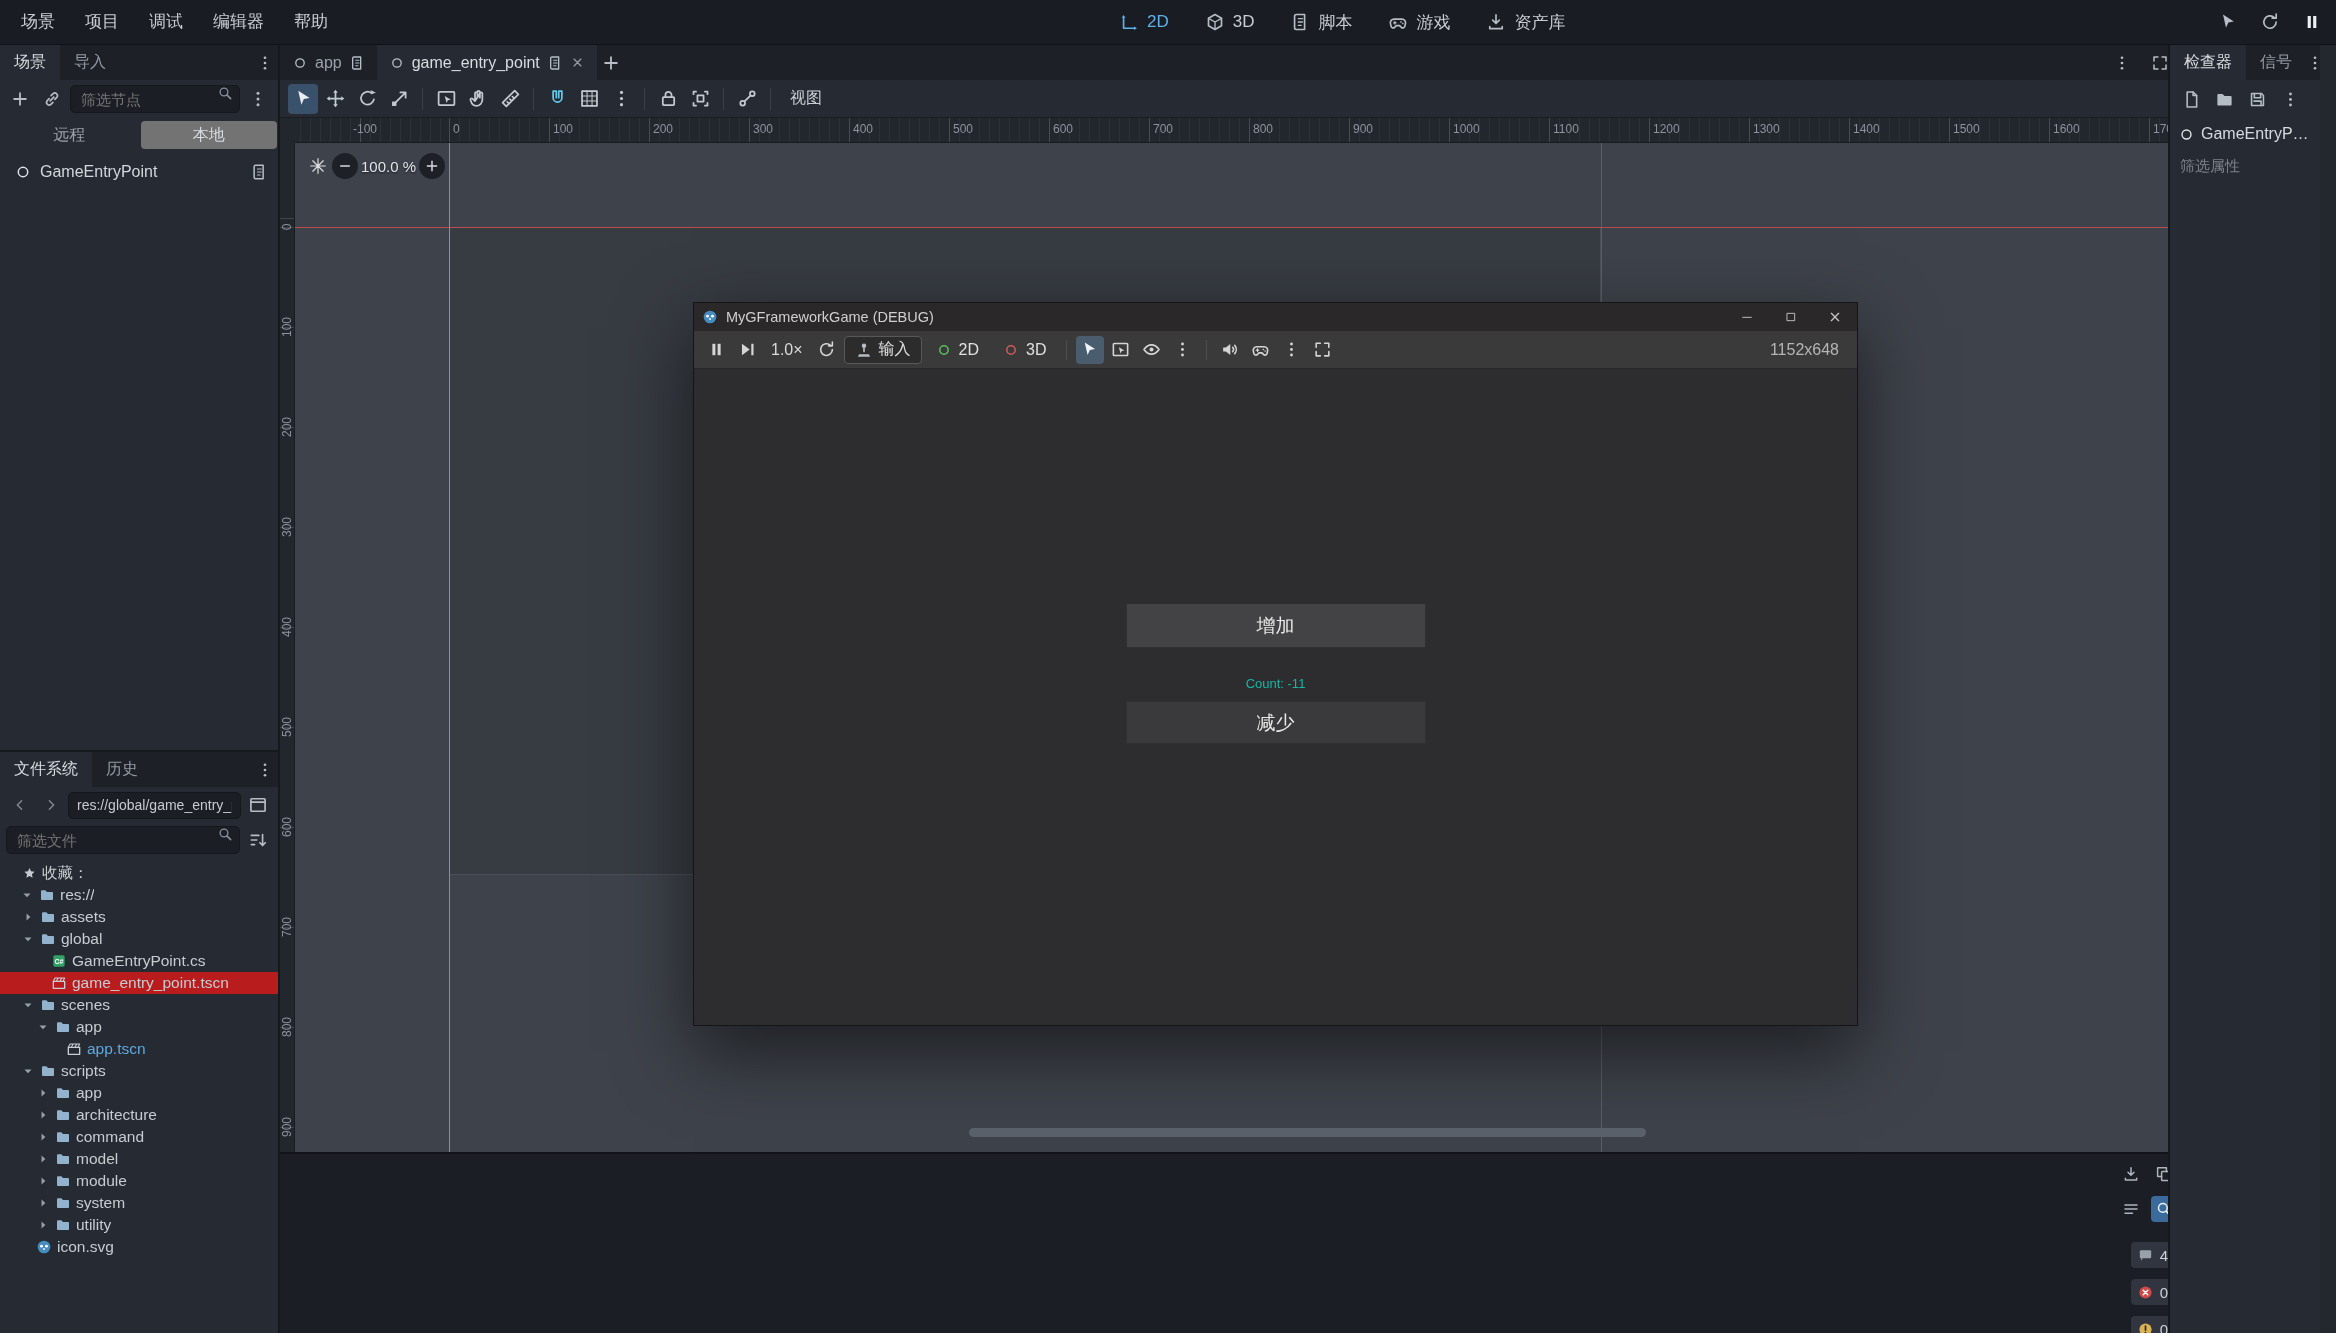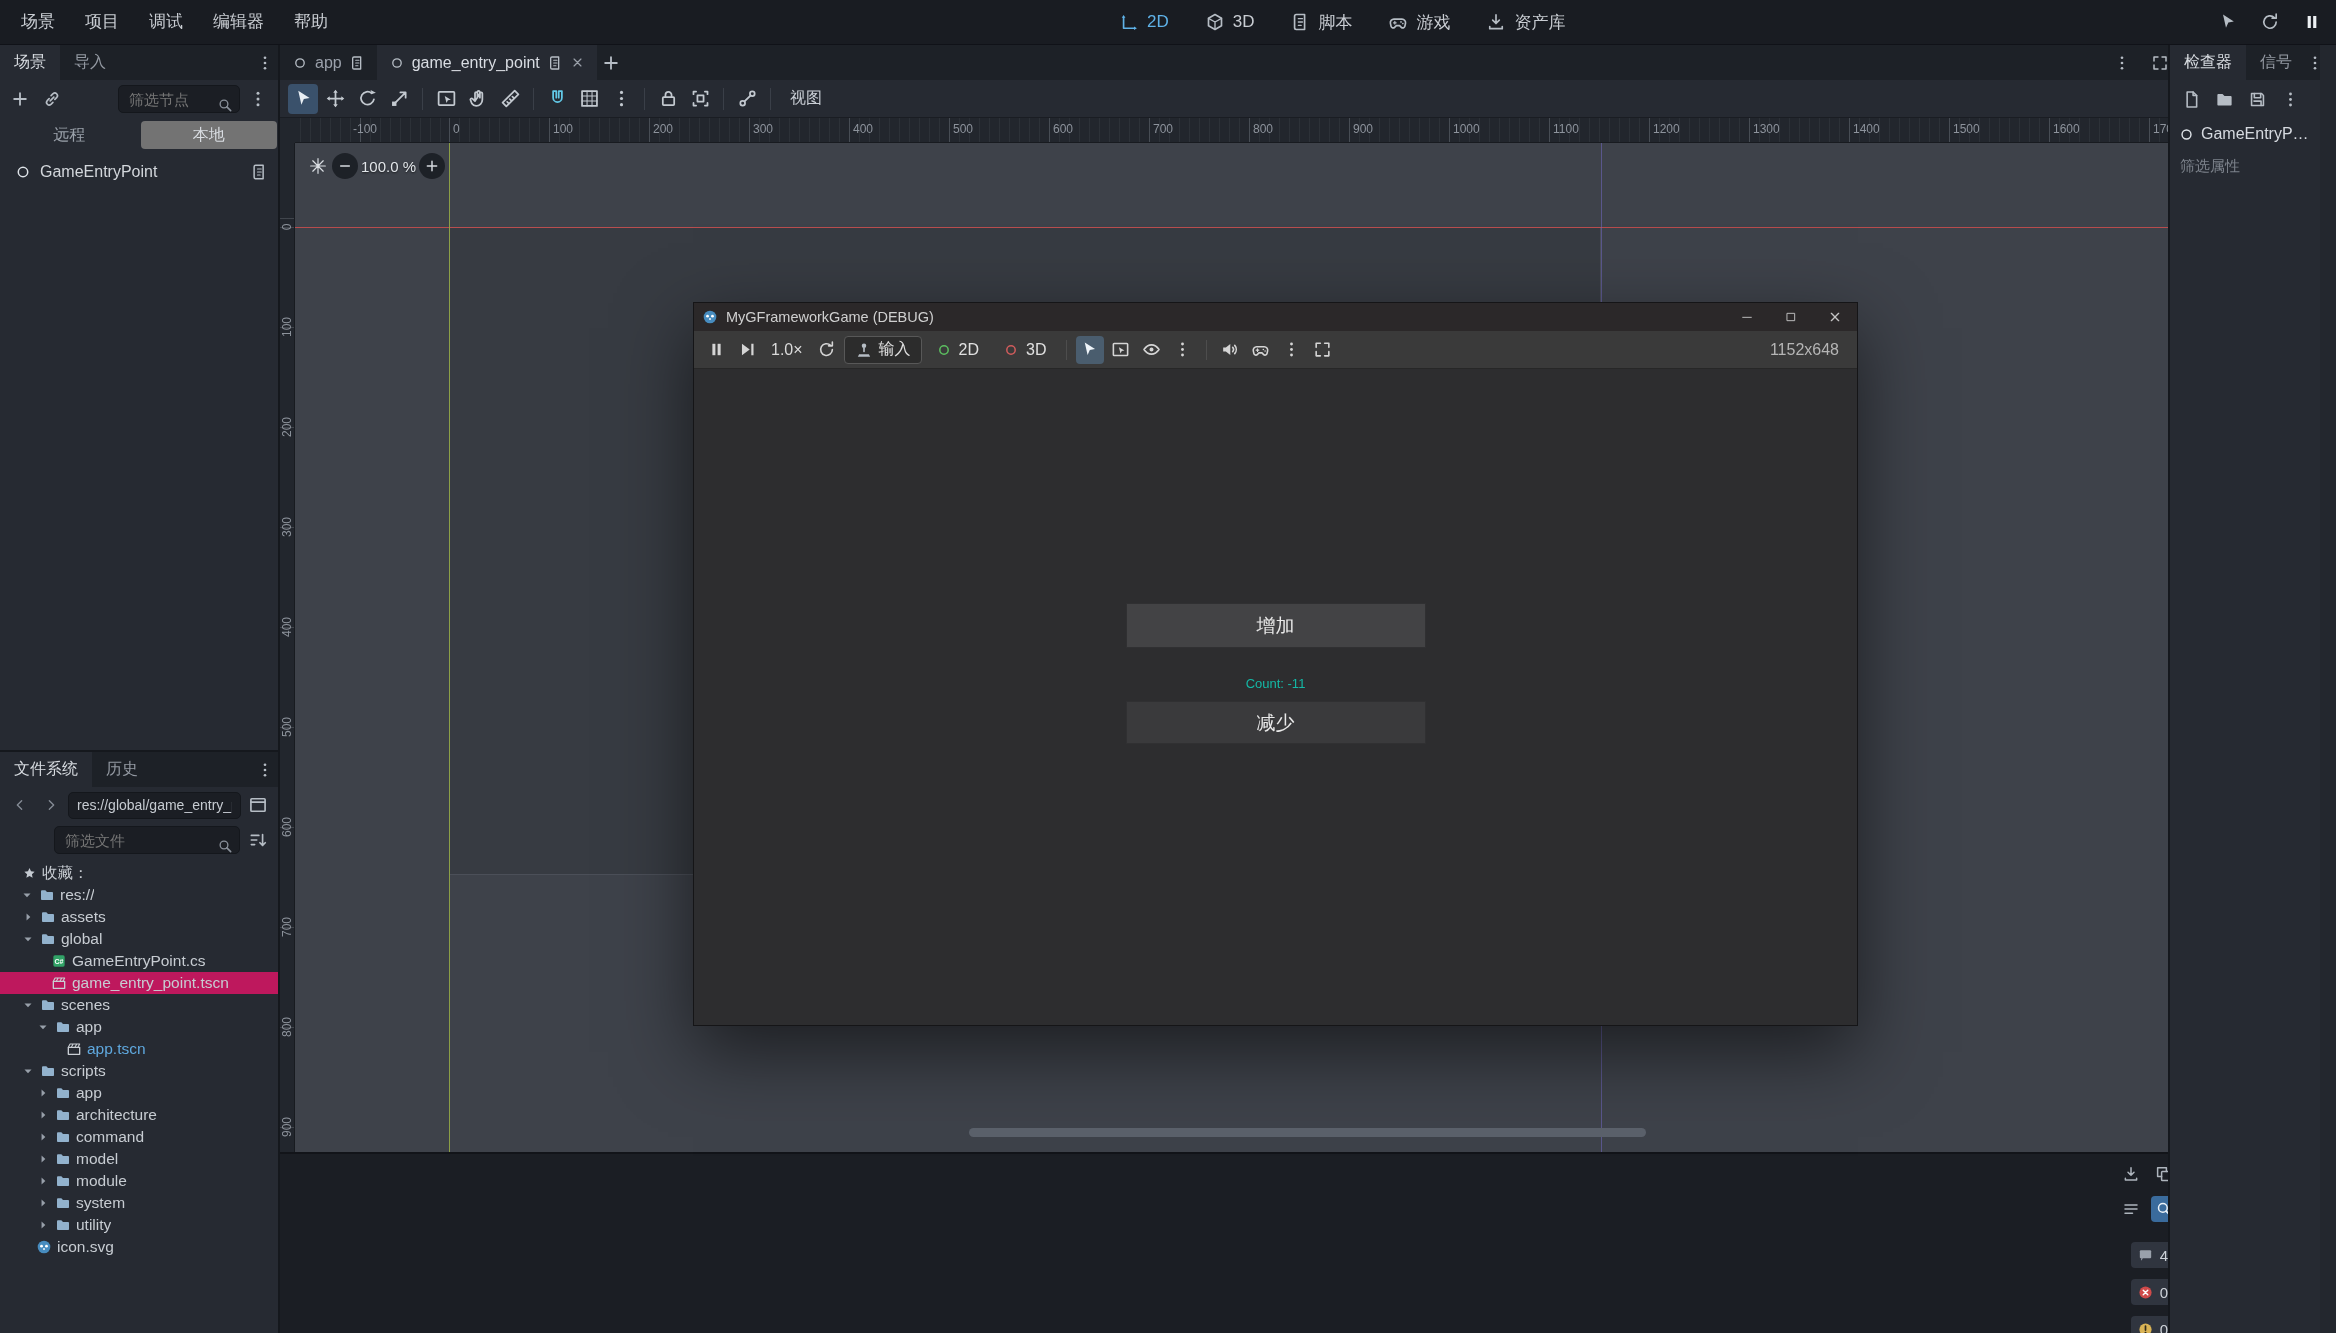--- a/index.html
+++ b/index.html
@@ -23,21 +23,21 @@
 
 #left-dock{position:absolute;left:0;top:45px;width:280px;bottom:0;background:#262a32;border-right:2px solid #15181d;display:flex;flex-direction:column;}
 #right-dock{position:absolute;right:16px;top:45px;width:152px;bottom:0;background:#262a32;border-left:2px solid #15181d;}
 #center{position:absolute;left:280px;top:45px;right:152px;bottom:0;background:#262a32;}
 .dock-tabs{height:35px;background:#1d2127;display:flex;align-items:stretch;flex:none;}
 .dock-tab{padding:0 14px;display:flex;align-items:center;font-size:16px;color:#949aa3;white-space:nowrap;}
 .dock-tab.active{background:#262a32;color:#d7dbe0;}
 .strip-menu{margin-left:auto;width:26px;display:flex;align-items:center;justify-content:center;}
 .strip-menu .icon{width:18px;height:18px;}
 .tool-btn{width:28px;height:28px;border-radius:4px;display:flex;align-items:center;justify-content:center;flex:none;}
-.input-wrap{position:relative;flex:1;display:flex;align-items:flex-end;min-width:0;margin-left:48px;}
+.input-wrap{position:relative;flex:1;display:flex;align-items:flex-start;min-width:0;}
 .filter-input{flex:1;height:28px;background:#1b1e24;border:1px solid #14171c;border-radius:5px;color:#cdd1d6;font-size:15px;padding:0 26px 0 10px;outline:none;min-width:0;font-family:"Liberation Sans",sans-serif;}
 .input-wrap .icon{position:absolute;right:7px;width:16px;height:16px;color:#89909a;}
 
 
 #scene-dock{height:705px;display:flex;flex-direction:column;flex:none;}
 #scene-toolbar{height:38px;display:flex;align-items:center;gap:4px;padding:0 6px;flex:none;}
 #remote-local{display:flex;gap:3px;padding:3px 1px;height:34px;flex:none;}
 .rl-btn{flex:1;display:flex;align-items:center;justify-content:center;font-size:16px;color:#9aa1aa;border-radius:4px;}
 .rl-btn.active{background:#737373;color:#d9dde2;}
 #scene-tree{flex:1;padding-top:5px;overflow:hidden;}
@@ -47,21 +47,21 @@
 .node-row .trailing .icon{color:#b6bdc5;}
 
 
 #fs-dock{flex:1;border-top:2px solid #15181d;display:flex;flex-direction:column;min-height:0;}
 #fs-nav{height:36px;display:flex;align-items:center;gap:3px;padding:0 6px;flex:none;}
 .nav-arrow .icon{width:16px;height:16px;color:#858c96;}
 #fs-path{flex:1;height:27px;background:#1b1e24;border:1px solid #14171c;border-radius:5px;color:#c6cbd1;font-size:14px;padding:0 8px;outline:none;min-width:0;font-family:"Liberation Sans",sans-serif;}
 #fs-filter{height:34px;display:flex;align-items:center;gap:4px;padding:0 6px;flex:none;}
 #fs-tree{flex:1;overflow:hidden;padding-top:5px;font-size:15.5px;}
 .fs-row{height:22px;display:flex;align-items:center;gap:5px;padding-right:6px;color:#c7ccd2;white-space:nowrap;}
-.fs-row.selected{background:#be185d;}
+.fs-row.selected{background:#b91c1c;}
 .fs-row .arrow{width:14px;height:14px;color:#98a0aa;}
 .arrow-sp{width:10px;flex:none;}
 .fs-row .f{width:16px;height:16px;color:#c9ced4;}
 .c-folder{color:#92b2cd !important;}
 .fs-label{overflow:hidden;text-overflow:ellipsis;}
 .fs-label.open-scene{color:#5fa8de;}
 .fav-row{padding-left:22px;}
 .fav-row .icon{width:15px;height:15px;color:#c4cad1;}
 
 

